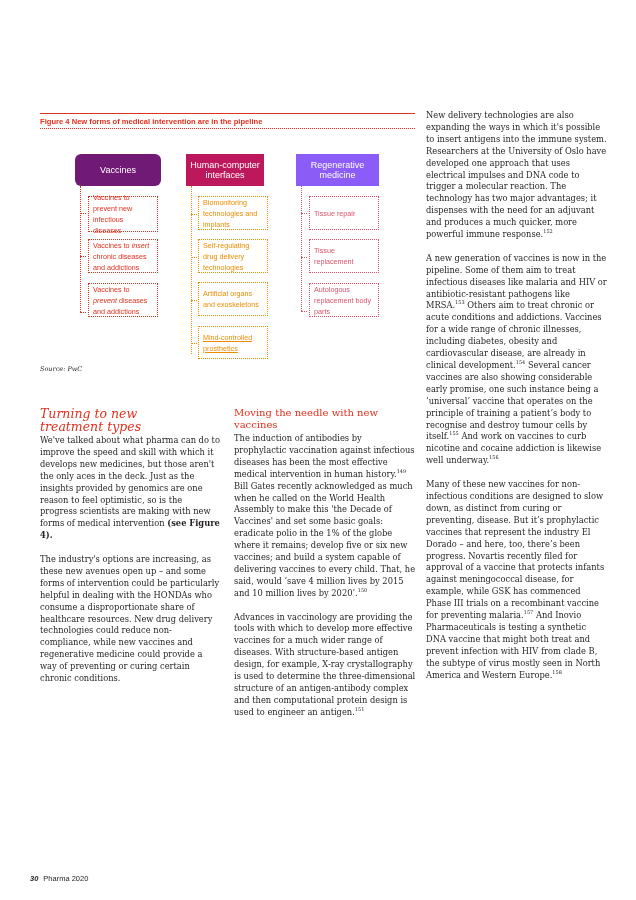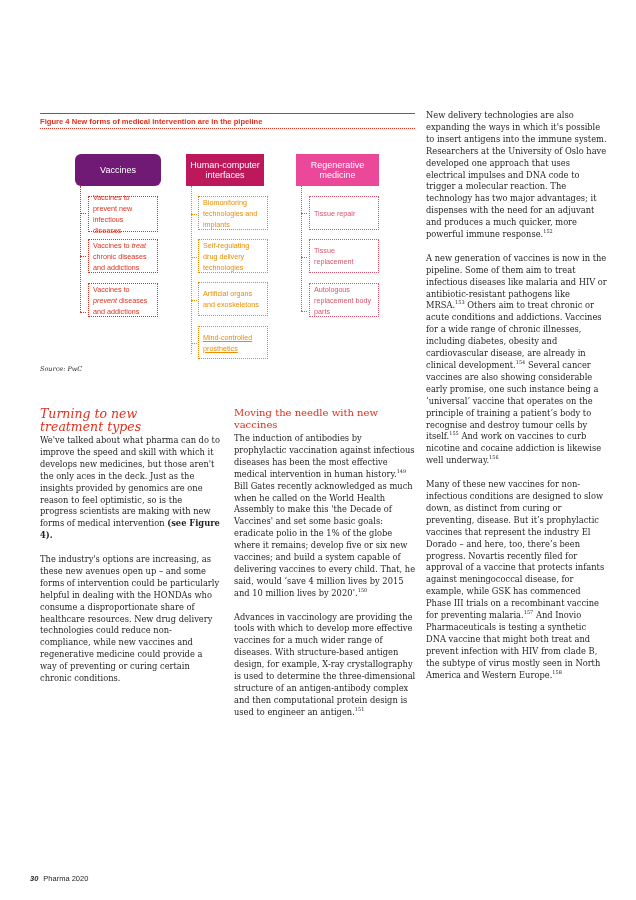--- a/index.html
+++ b/index.html
@@ -29,31 +29,31 @@
 </style>
 </head>
 <body>
 
 <div class="fig-title-wrap">
   <div class="fig-title">Figure 4   New forms of medical intervention are in the pipeline</div>
 </div>
 
 <div class="col-head" style="left:75px;width:86px;background:#701a75;border-radius:6px;">Vaccines</div>
 <div class="col-head" style="left:186px;width:78px;background:#be185d;">Human-computer interfaces</div>
-<div class="col-head" style="left:296px;width:83px;background:#ec4899;">Regenerative medicine</div>
+<div class="col-head" style="left:296px;width:83px;background:#8b5cf6;">Regenerative medicine</div>
 
 <div class="vline c-vac" style="left:80px;top:186px;height:126px;"></div>
 <div class="hline c-vac" style="left:80px;top:213px;"></div>
 <div class="hline c-vac" style="left:80px;top:256px;"></div>
 <div class="hline c-vac" style="left:80px;top:312px;"></div>
 <div class="sub-box c-vac" style="left:88px;top:196px;height:36px;">
     <span>Vaccines to prevent new infectious diseases</span>
   </div>
 <div class="sub-box c-vac" style="left:88px;top:239px;height:34px;">
-    <span>Vaccines to <i>treat</i> chronic diseases and addictions</span>
+    <span>Vaccines to <i>insert</i> chronic diseases and addictions</span>
   </div>
 <div class="sub-box c-vac" style="left:88px;top:283px;height:34px;">
     <span>Vaccines to <i>prevent</i> diseases and addictions</span>
   </div>
 
 <div class="vline c-hci" style="left:191px;top:186px;height:168px;"></div>
 <div class="hline c-hci" style="left:191px;top:214px;"></div>
 <div class="hline c-hci" style="left:191px;top:257px;"></div>
 <div class="hline c-hci" style="left:191px;top:300px;"></div>
 <div class="hline c-hci" style="left:191px;top:343px;"></div>

